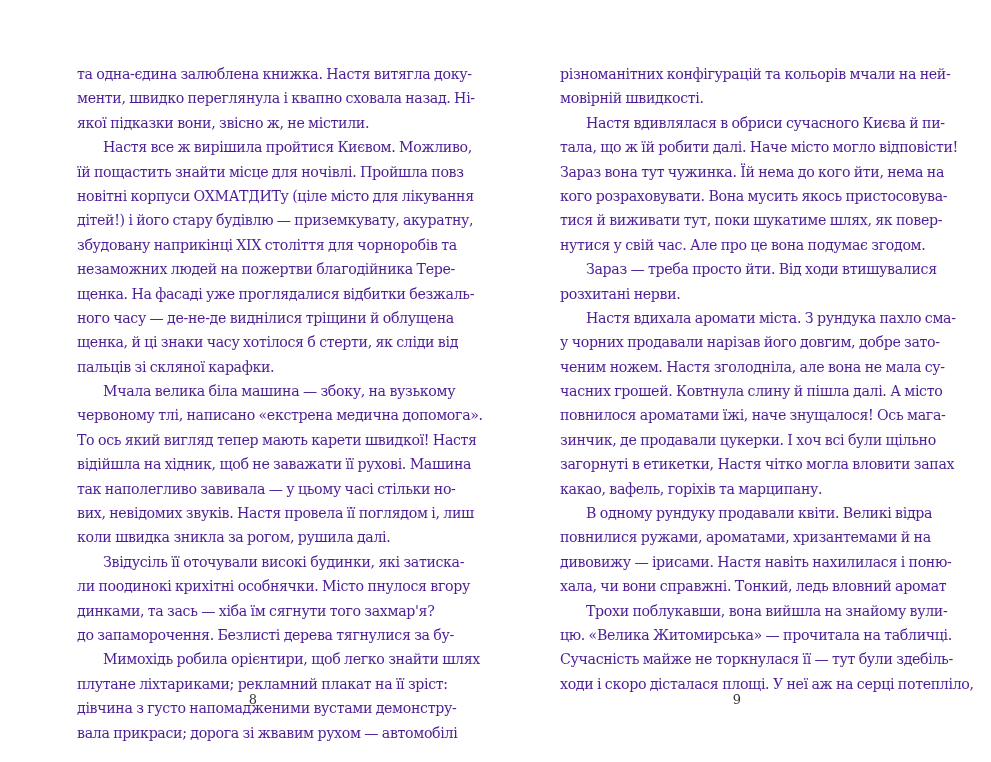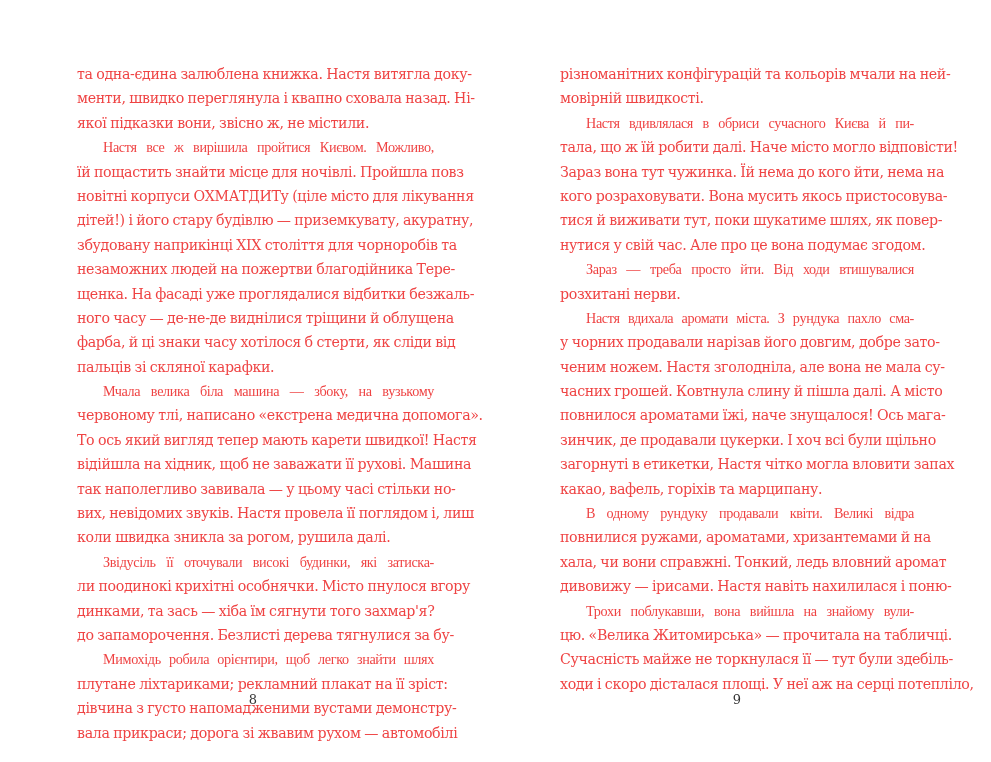--- a/index.html
+++ b/index.html
@@ -9,29 +9,29 @@
   .page-left { left: 0; width: 495px; }
   .page-right { left: 495px; width: 496px; }
   .text-block { position: absolute; top: 62px; }
   .page-left .text-block { left: 77px; width: 357px; }
   .page-right .text-block { left: 65px; width: 354px; }
   .line {
     font-family: "DejaVu Serif", "Liberation Serif", serif;
     font-size: 14.2px;
     line-height: 24.4px;
     height: 24.4px;
-    color: #ef4444;
+    color: #4c1d95;
     white-space: nowrap;
     text-align: justify;
     text-align-last: justify;
     letter-spacing: -0.35px;
     word-spacing: -0.5px;
   }
   .line.last { text-align-last: left; }
-  .line.indent { padding-left: 26px; font-family: Liberation Serif, serif; }
+  .line.indent { padding-left: 26px; }
   .page-number {
     position: absolute;
     top: 692px;
     font-family: "DejaVu Serif", "Liberation Serif", serif;
     font-size: 13px;
     color: #333333;
     width: 40px;
     text-align: center;
   }
   .page-left .page-number { left: 233px; }
@@ -50,21 +50,21 @@
         </div>
         <div>
           <div class="line indent">Настя все ж вирішила пройтися Києвом. Можливо,</div>
           <div class="line">їй пощастить знайти місце для ночівлі. Пройшла повз</div>
           <div class="line">новітні корпуси ОХМАТДИТу (ціле місто для лікування</div>
           <div class="line">дітей!) і його стару будівлю — приземкувату, акуратну,</div>
           <div class="line">збудовану наприкінці XIX століття для чорноробів та</div>
           <div class="line">незаможних людей на пожертви благодійника Тере-</div>
           <div class="line">щенка. На фасаді уже проглядалися відбитки безжаль-</div>
           <div class="line">ного часу — де-не-де виднілися тріщини й облущена</div>
-          <div class="line">фарба, й ці знаки часу хотілося б стерти, як сліди від</div>
+          <div class="line">щенка, й ці знаки часу хотілося б стерти, як сліди від</div>
           <div class="line last">пальців зі скляної карафки.</div>
         </div>
         <div>
           <div class="line indent">Мчала велика біла машина — збоку, на вузькому</div>
           <div class="line">червоному тлі, написано «екстрена медична допомога».</div>
           <div class="line">То ось який вигляд тепер мають карети швидкої! Настя</div>
           <div class="line">відійшла на хідник, щоб не заважати її рухові. Машина</div>
           <div class="line">так наполегливо завивала — у цьому часі стільки но-</div>
           <div class="line">вих, невідомих звуків. Настя провела її поглядом і, лиш</div>
           <div class="line last">коли швидка зникла за рогом, рушила далі.</div>
@@ -108,22 +108,22 @@
           <div class="line">ченим ножем. Настя зголодніла, але вона не мала су-</div>
           <div class="line">часних грошей. Ковтнула слину й пішла далі. А місто</div>
           <div class="line">повнилося ароматами їжі, наче знущалося! Ось мага-</div>
           <div class="line">зинчик, де продавали цукерки. І хоч всі були щільно</div>
           <div class="line">загорнуті в етикетки, Настя чітко могла вловити запах</div>
           <div class="line last">какао, вафель, горіхів та марципану.</div>
         </div>
         <div>
           <div class="line indent">В одному рундуку продавали квіти. Великі відра</div>
           <div class="line">повнилися ружами, ароматами, хризантемами й на</div>
+          <div class="line">дивовижу — ірисами. Настя навіть нахилилася і поню-</div>
           <div class="line">хала, чи вони справжні. Тонкий, ледь вловний аромат</div>
-          <div class="line">дивовижу — ірисами. Настя навіть нахилилася і поню-</div>
         </div>
         <div>
           <div class="line indent">Трохи поблукавши, вона вийшла на знайому вули-</div>
           <div class="line">цю. «Велика Житомирська» — прочитала на табличці.</div>
           <div class="line">Сучасність майже не торкнулася її — тут були здебіль-</div>
           <div class="line">ходи і скоро дісталася площі. У неї аж на серці потепліло,</div>
         </div>
       </div>
     <div class="page-number">9</div>
   </div>

